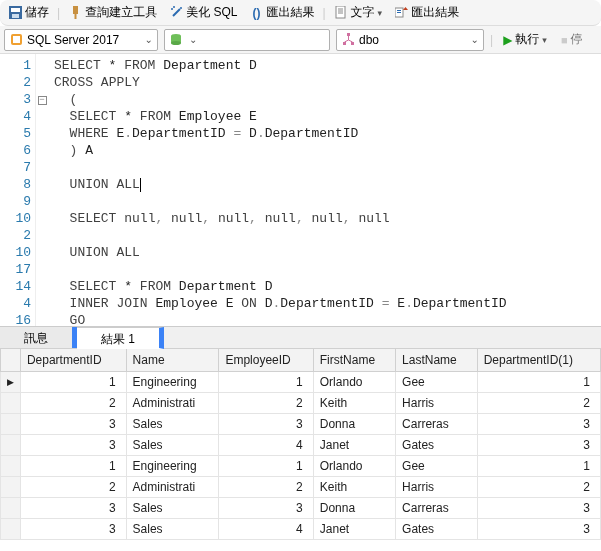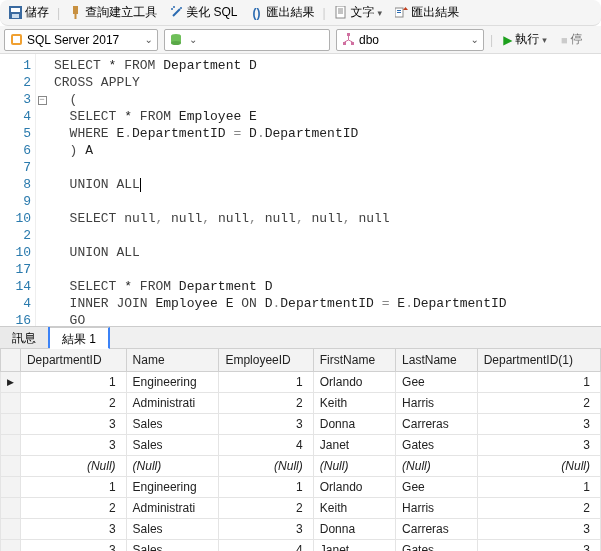--- a/index.html
+++ b/index.html
@@ -107,22 +107,22 @@
     vertical-align: middle;
   }
   .tabs {
     display: flex;
     height: 22px;
     background: #f0f0f0;
     border-top: 1px solid #ccc;
     font-size: 12px;
   }
   .tab {
-    padding: 3px 12px;
-    border-right: 2px solid #3b82f6;
+    padding: 3px 24px;
+    border-right: 5px solid #3b82f6;
     background: #eaeaea;
     cursor: default;
   }
   .tab.active {
     background: #fff;
     border-top: 1px solid #ccc;
     border-bottom: 1px solid #fff;
     margin-bottom: -1px;
   }
   .results {
@@ -354,29 +354,20 @@
         </tr>
         <tr>
           <td class="row-handle row-indicator"></td>
           <td class="num-cell">3</td>
           <td>Sales</td>
           <td class="num-cell">4</td>
           <td>Janet</td>
           <td>Gates</td>
           <td class="num-cell">3</td>
         </tr>
-        <tr class="null-row">
-          <td class="row-handle row-indicator"></td>
-          <td class="num-cell">(Null)</td>
-          <td>(Null)</td>
-          <td class="num-cell">(Null)</td>
-          <td>(Null)</td>
-          <td>(Null)</td>
-          <td class="num-cell">(Null)</td>
-        </tr>
         <tr>
           <td class="row-handle row-indicator"></td>
           <td class="num-cell">1</td>
           <td>Engineering</td>
           <td class="num-cell">1</td>
           <td>Orlando</td>
           <td>Gee</td>
           <td class="num-cell">1</td>
         </tr>
         <tr>

